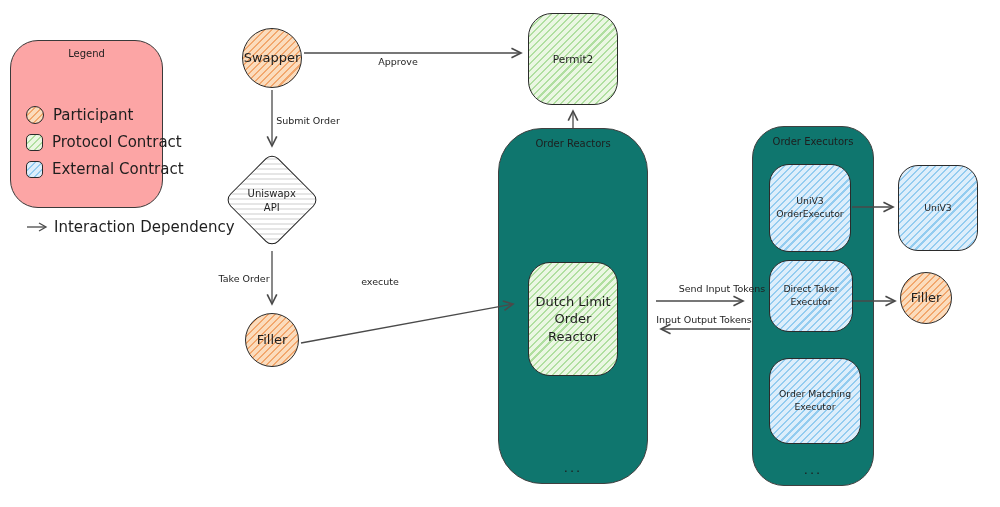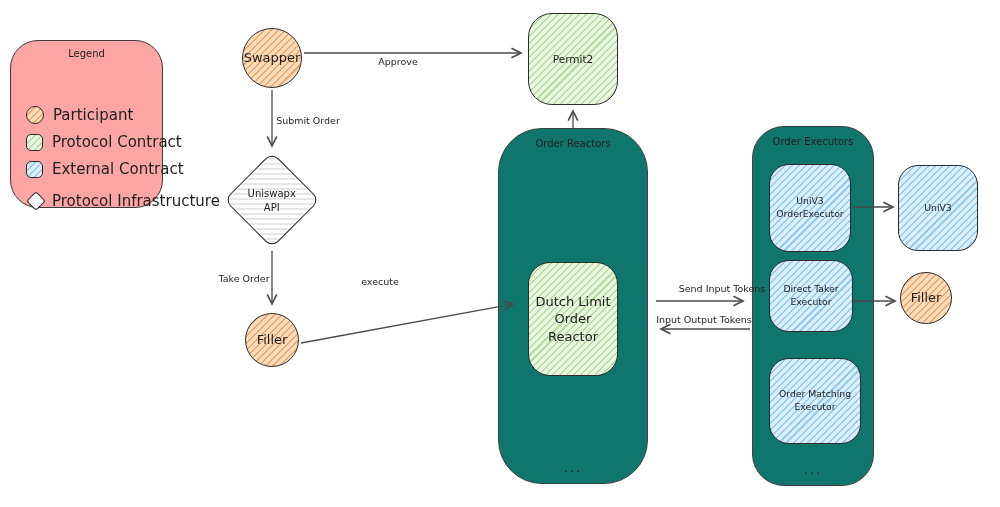--- a/index.html
+++ b/index.html
@@ -66,25 +66,26 @@
       <span class="legend-label">Participant</span>
     </div>
     <div class="legend-row" style="top:91px;">
       <span class="sw sw-square hatch-green"></span>
       <span class="legend-label">Protocol Contract</span>
     </div>
     <div class="legend-row" style="top:118px;">
       <span class="sw sw-square hatch-blue"></span>
       <span class="legend-label">External Contract</span>
     </div>
-    <div class="legend-row" style="top:149px;height:22px;">
-      <span class="sw-diamond-wrap">
-          <span class="sw-diamond hatch-gray"></span>
-        </span>
-      <span class="legend-label" style="margin-left:6px;">Protocol Infrastructure</span>
+    <div class="legend-row" style="top:176px;">
+      <svg width="22" height="12" viewBox="0 0 22 12">
+        <line x1="1" y1="6" x2="19" y2="6" stroke="#4a4a4a" stroke-width="1.3"></line>
+        <path d="M13,2 L20,6 L13,10" fill="none" stroke="#4a4a4a" stroke-width="1.3"></path>
+      </svg>
+      <span class="legend-label" style="margin-left:6px;">Interaction Dependency</span>
     </div>
   </div>
 
   <div class="container-box" style="left:498px;top:128px;width:150px;height:356px;border-radius:44px;">
     <div class="container-title">Order Reactors</div>
     <div class="node rounded hatch-green" style="left:29px;top:133px;width:90px;height:114px;border-width:1.9px;">
       <span>Dutch Limit
 Order Reactor</span>
     </div>
     <div class="ellipsis">...</div>

